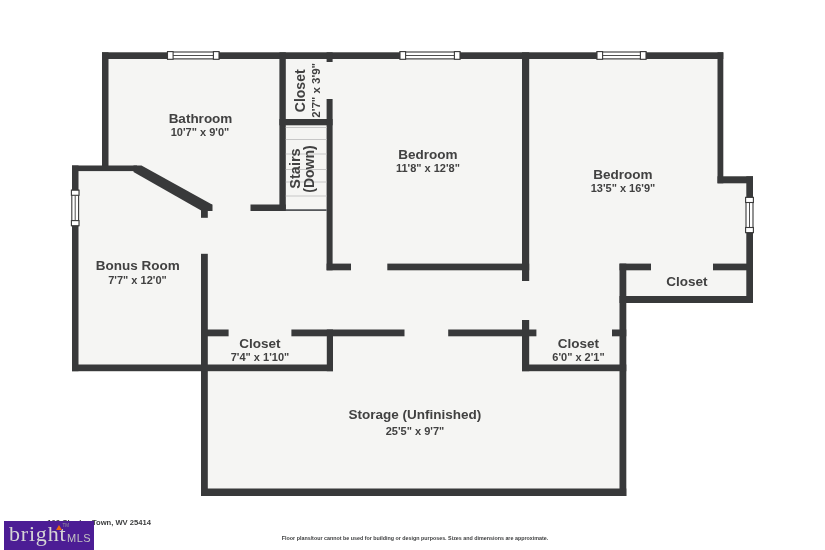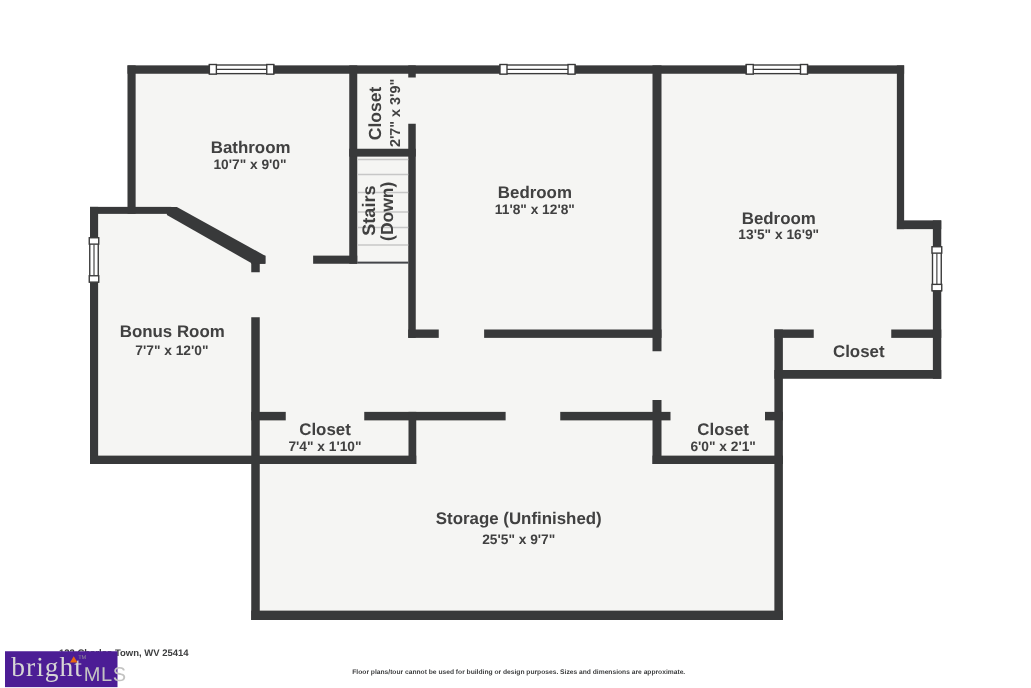--- a/index.html
+++ b/index.html
@@ -133,18 +133,18 @@
     <text x="0" y="0" font-size="14" transform="translate(305,90.8) rotate(-90)">Closet</text>
     <text x="0" y="0" font-size="11.5" transform="translate(319.8,90.3) rotate(-90)">2'7" x 3'9"</text>
 
     <text x="0" y="0" font-size="14.5" transform="translate(300.2,168.5) rotate(-90)">Stairs</text>
     <text x="0" y="0" font-size="14" transform="translate(314,169) rotate(-90)">(Down)</text>
   </g>
 </svg>
 <div class="addr" id="addr">123 Charles Town, WV 25414</div>
 <div class="wm">
   <div style="position:absolute;left:5px;top:0px;font-family:'Liberation Serif',serif;font-size:22px;color:#d6d6d5;letter-spacing:0.8px;">bright</div>
-  <div style="position:absolute;left:63px;top:10.5px;font-size:16px;color:#c3c3c2;letter-spacing:0.5px;">MLS</div>
+  <div style="position:absolute;left:63px;top:10.5px;font-size:11px;color:#c3c3c2;letter-spacing:0.5px;">MLS</div>
   <div style="position:absolute;left:52px;top:4px;width:0;height:0;border-left:3px solid transparent;border-right:3px solid transparent;border-bottom:5px solid #e8680f;"></div>
   <div style="position:absolute;left:58.5px;top:2px;font-size:4.5px;color:#98989a;">TM</div>
 </div>
 <div class="disc">Floor plans/tour cannot be used for building or design purposes. Sizes and dimensions are approximate.</div>
 </div>
 
 </body></html>

